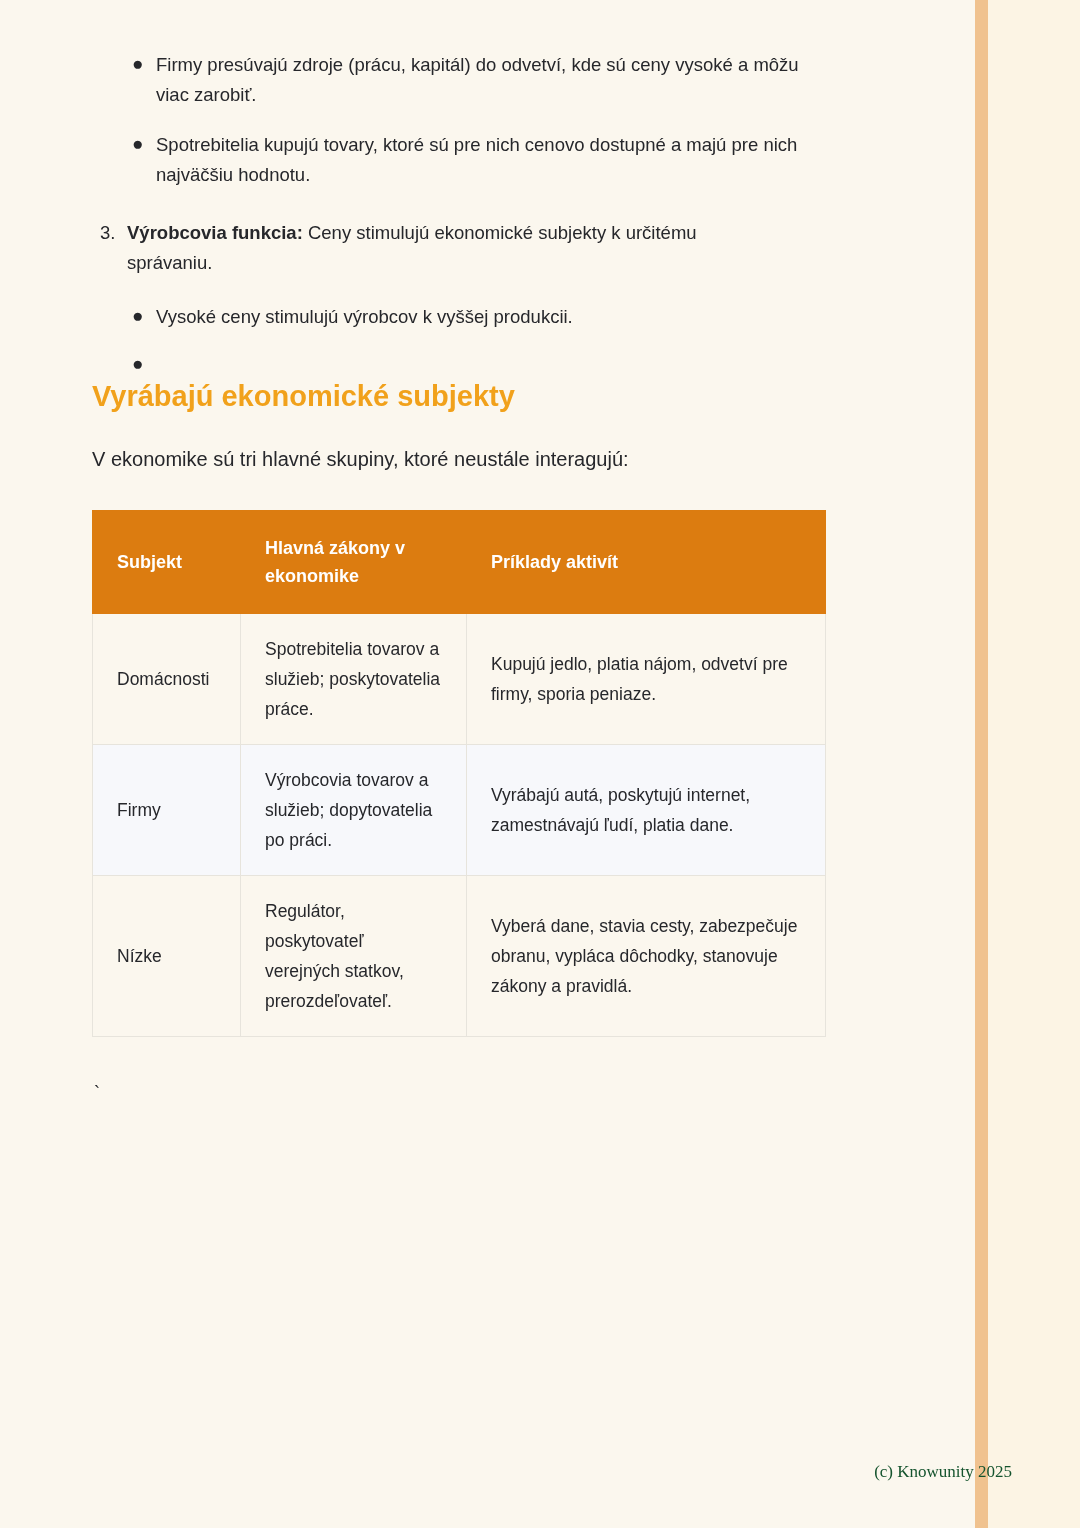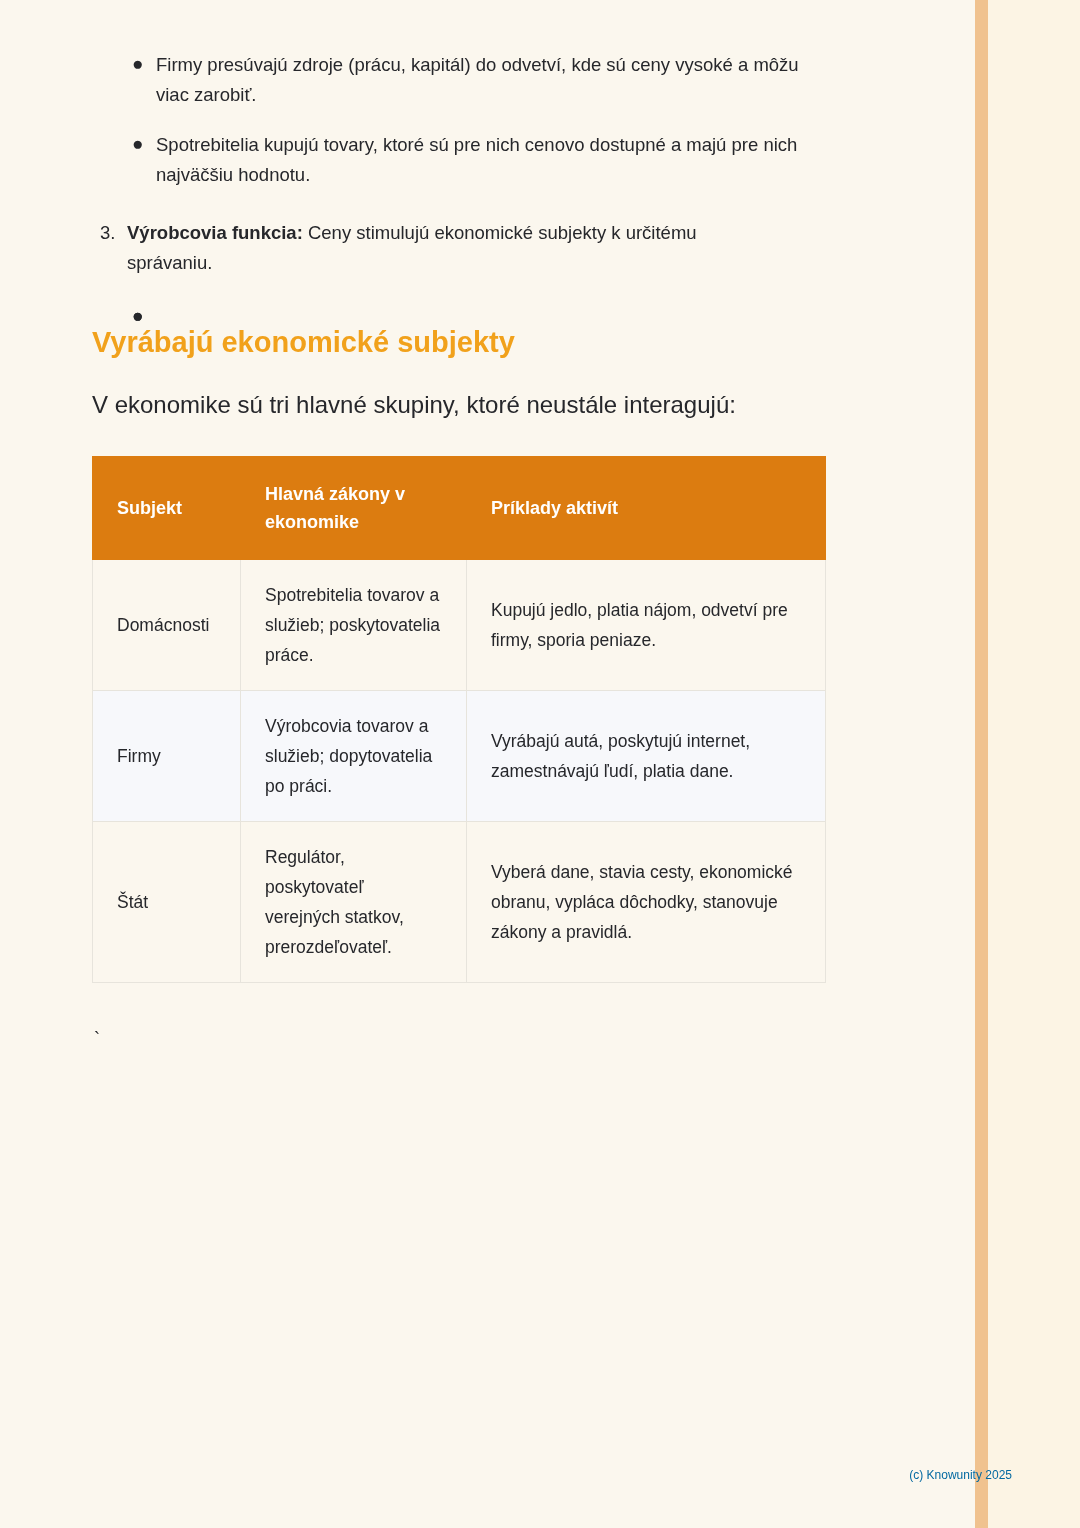--- a/index.html
+++ b/index.html
@@ -82,21 +82,21 @@
   h1.section-heading {
     margin: 46px 0 0 0;
     font-size: 29px;
     line-height: 36px;
     font-weight: 700;
     color: #f1a11b;
   }
 
   p.intro {
     margin: 30px 0 0 0;
-    font-size: 24px;
+    font-size: 20px;
     line-height: 30px;
   }
 
   
   table.subjects {
     margin-top: 36px;
     border-collapse: collapse;
     table-layout: fixed;
     width: 733px;
     background: transparent;
@@ -132,22 +132,23 @@
   .stray-char {
     margin: 46px 0 0 2px;
     font-size: 18px;
     color: #26272b;
   }
 
   .footer-credit {
     position: absolute;
     right: 68px;
     bottom: 46px;
-    font-size: 12px;
-    color: #0369a1;
+    font-size: 17px;
+    color: #14532d;
+    font-family: Liberation Serif, serif;
   }
 </style>
 </head>
 <body>
 
 <div class="right-edge"></div>
 <div class="right-stripe"></div>
 
 <div class="content">
 
@@ -166,20 +167,21 @@
     <span class="num">3.</span>
     <div class="num-text">
       <strong>Výrobcovia funkcia:</strong>
       <span>Ceny stimulujú ekonomické subjekty k určitému správaniu.</span>
     </div>
   </div>
 
   <ul class="bullets sub">
     <li>
       <span class="marker">●</span>
+      <span>Vysoké ceny stimulujú výrobcov k vyššej produkcii.</span>
     </li>
     <li>
       <span class="marker">●</span>
     </li>
   </ul>
 
   <h1 class="section-heading">Vyrábajú ekonomické subjekty</h1>
 
   <p class="intro">V ekonomike sú tri hlavné skupiny, ktoré neustále interagujú:</p>
 
@@ -201,23 +203,23 @@
         <td>Domácnosti</td>
         <td>Spotrebitelia tovarov a služieb; poskytovatelia práce.</td>
         <td>Kupujú jedlo, platia nájom, odvetví pre firmy, sporia peniaze.</td>
       </tr>
       <tr>
         <td>Firmy</td>
         <td>Výrobcovia tovarov a služieb; dopytovatelia po práci.</td>
         <td>Vyrábajú autá, poskytujú internet, zamestnávajú ľudí, platia dane.</td>
       </tr>
       <tr>
-        <td>Štát</td>
+        <td>Nízke</td>
         <td>Regulátor, poskytovateľ verejných statkov, prerozdeľovateľ.</td>
-        <td>Vyberá dane, stavia cesty, ekonomické obranu, vypláca dôchodky, stanovuje zákony a pravidlá.</td>
+        <td>Vyberá dane, stavia cesty, zabezpečuje obranu, vypláca dôchodky, stanovuje zákony a pravidlá.</td>
       </tr>
     </tbody>
   </table>
 
   <div class="stray-char">`</div>
 
 </div>
 
 <div class="footer-credit">(c) Knowunity 2025</div>
 

